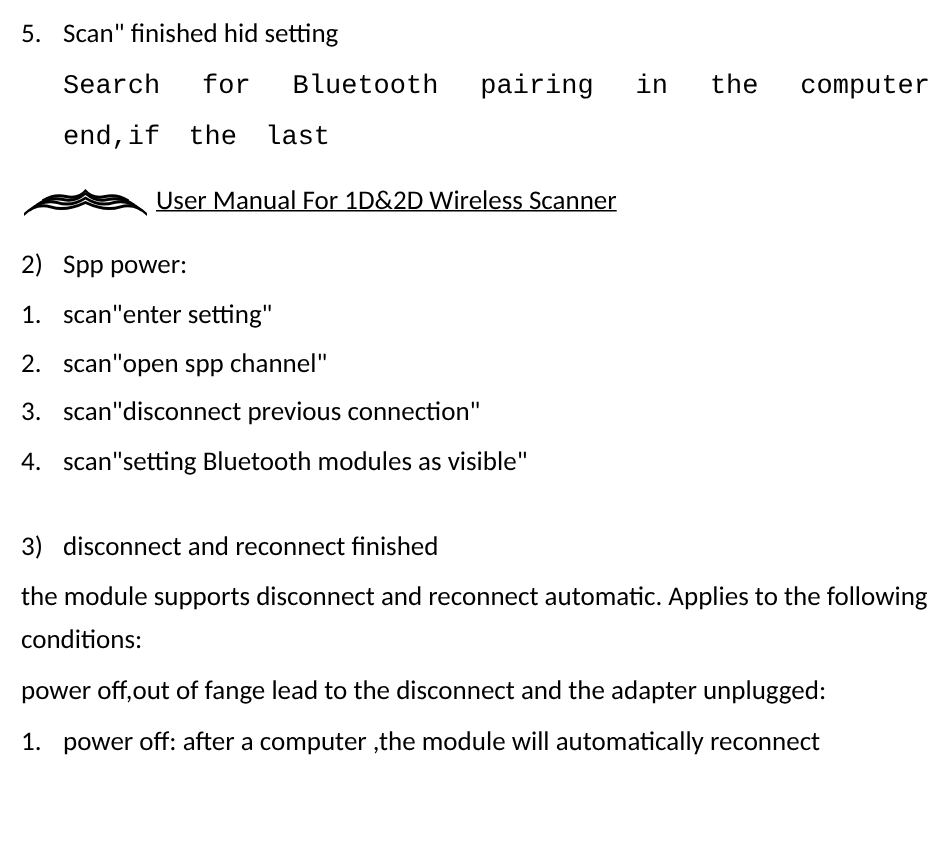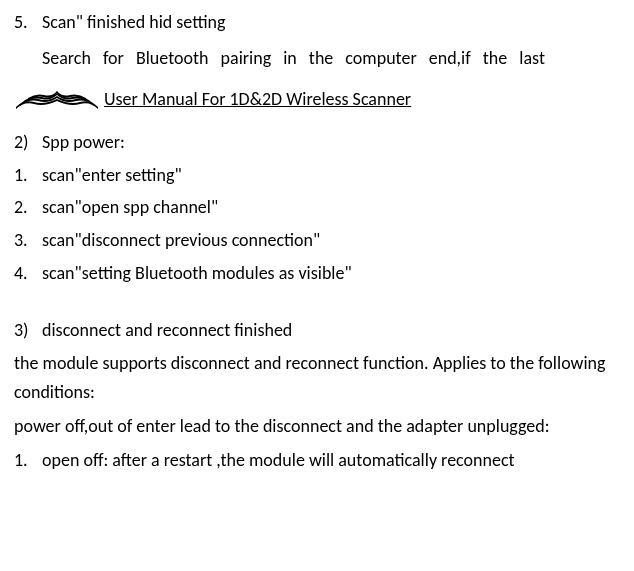--- a/index.html
+++ b/index.html
@@ -29,20 +29,21 @@
     }
     .content {
       flex: 1;
     }
     .indent-block {
       padding-left: 28px;
       text-align: justify;
       text-justify: inter-word;
       margin-bottom: 6px;
       line-height: 1.9;
+      font-family: Liberation Mono, monospace;
     }
     .header-row {
       display: flex;
       align-items: center;
       margin-top: 10px;
       margin-bottom: 14px;
     }
     .book-icon {
       width: 86px;
       height: 28px;
@@ -111,19 +112,19 @@
   <div class="content">scan"setting Bluetooth modules as visible"</div>
 </div>
 
 <div class="spacer"></div>
 
 <div class="list-line">
   <div class="num">3)</div>
   <div class="content">disconnect and reconnect finished</div>
 </div>
 
-<div class="para">the module supports disconnect and reconnect function. Applies to the following conditions:</div>
-<div class="para">power off,out of enter lead to the disconnect and the adapter unplugged:</div>
+<div class="para">the module supports disconnect and reconnect automatic. Applies to the following conditions:</div>
+<div class="para">power off,out of fange lead to the disconnect and the adapter unplugged:</div>
 
 <div class="list-line">
   <div class="num">1.</div>
-  <div class="content">open off: after a restart ,the module will automatically reconnect</div>
+  <div class="content">power off: after a computer ,the module will automatically reconnect</div>
 </div>
 
 </body></html>

